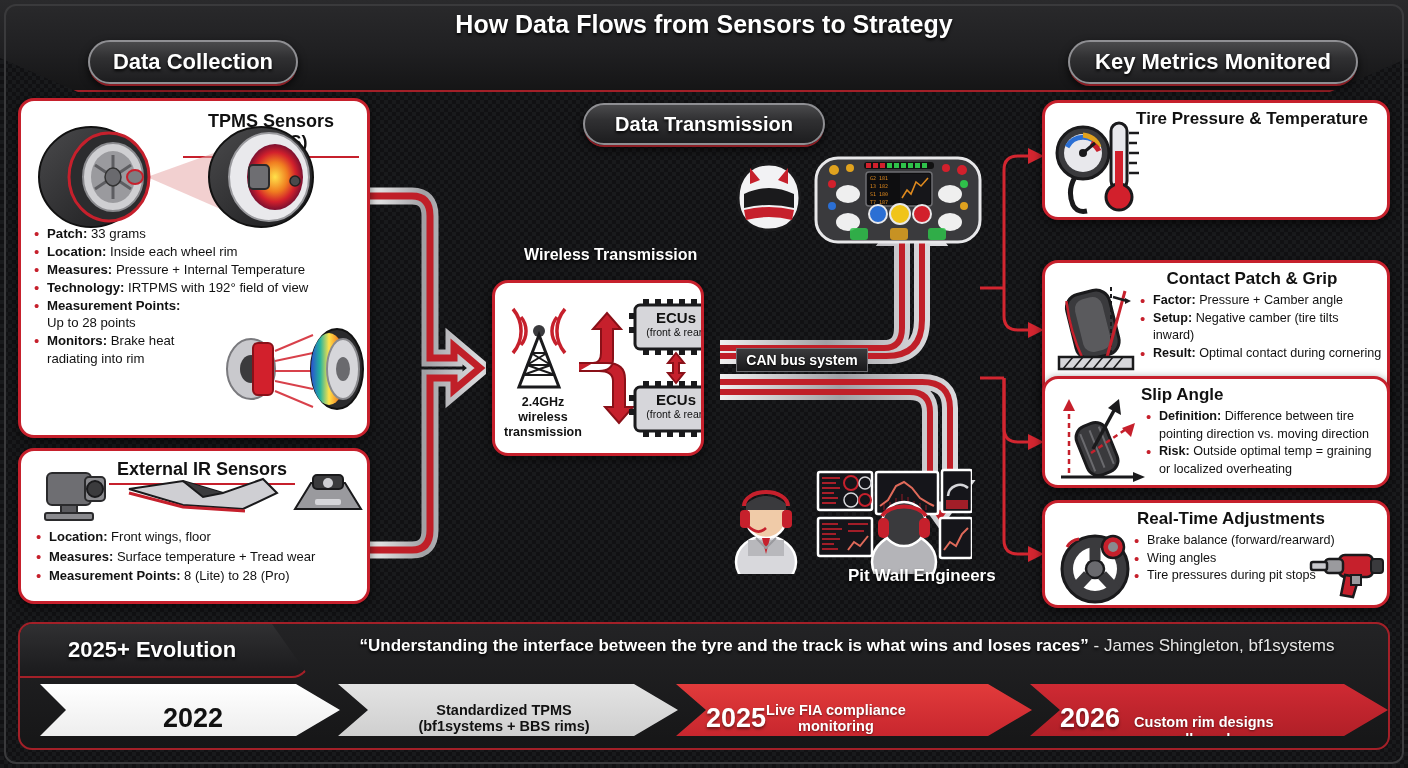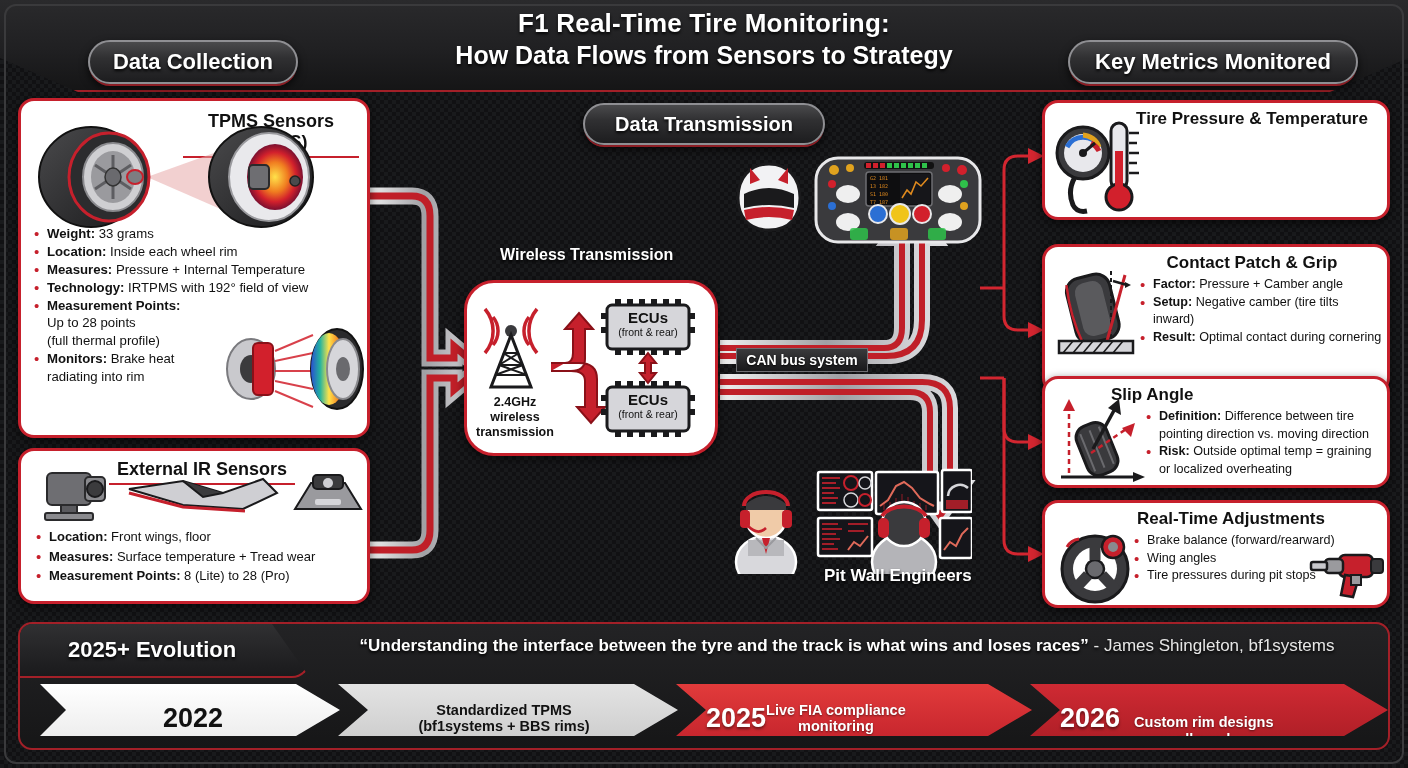--- a/index.html
+++ b/index.html
@@ -112,47 +112,48 @@
   #card-tpms ul.bul { position: absolute; left: 12px; top: 125px; width: 330px; }
 
   
   #card-ir { left: 18px; top: 448px; width: 352px; height: 156px; }
   #card-ir .card-title { position: absolute; left: 86px; top: 8px; width: 190px; }
   #card-ir .card-title .rule { width: 186px; }
   #card-ir ul.bul { position: absolute; left: 14px; top: 78px; width: 330px; }
   #card-ir ul.bul li { font-size: 13px; margin-bottom: 3px; }
 
   
-  #card-ecu { left: 464px; top: 280px; width: 254px; height: 176px; border-radius: 30px; }
+  #card-ecu { left: 492px; top: 280px; width: 212px; height: 176px; }
 
   
   .metric { left: 1042px; width: 348px; }
   #card-metric-0 { top: 100px; height: 120px; }
-  #card-metric-1 { top: 244px; height: 150px; }
+  #card-metric-1 { top: 260px; height: 150px; }
   #card-metric-2 { top: 376px; height: 112px; }
   #card-metric-3 { top: 500px; height: 108px; }
   .metric .m-title {
     text-align: center; font-weight: bold; color: #111; font-size: 17px;
     padding-top: 6px;
   }
   #card-metric-0 .m-title, #card-metric-1 .m-title { padding-left: 72px; }
-  #card-metric-2 .m-title { padding-left: 66px; text-align: left; }
+  #card-metric-2 .m-title { padding-left: 96px; text-align: left; }
   #card-metric-3 .m-title { padding-left: 30px; }
   .metric ul.bul { position: absolute; }
   #card-metric-0 ul.bul { left: 98px; top: 30px; width: 246px; }
   #card-metric-1 ul.bul { left: 94px; top: 30px; width: 250px; }
   #card-metric-2 ul.bul { left: 100px; top: 30px; width: 244px; }
   #card-metric-3 ul.bul { left: 88px; top: 30px; width: 250px; }
   .metric ul.bul li { font-size: 12.6px; line-height: 1.25; margin-bottom: 2px; }
 
   
   .dark-label {
     position: absolute; color: #fff; font-weight: bold;
     text-shadow: 0 2px 3px rgba(0,0,0,.95);
     z-index: 7;
+    margin-left: 24px;
   }
   #label-wireless { left: 500px; top: 246px; font-size: 16px; }
   #label-pitwall  { left: 824px; top: 566px; font-size: 17px; }
 
   .canbus-band {
     position: absolute; left: 736px; top: 348px;
     width: 132px; height: 24px;
     background: linear-gradient(180deg,#3a3a3c,#19191b);
     border: 1px solid #6e6e72;
     display: flex; align-items: center; justify-content: center;
@@ -238,21 +239,20 @@
   svg { display: block; }
   .abs { position: absolute; }
 </style>
 </head>
 <body>
 
 <div class="stage">
 
   <div class="header-band"></div>
   <div class="header-title">
-    <span class="l1">F1 Real-Time Tire Monitoring:</span>
     <span class="l2">How Data Flows from Sensors to Strategy</span>
   </div>
 
   <div class="pill" id="pill-data-collection">Data Collection</div>
   <div class="pill" id="pill-key-metrics">Key Metrics Monitored</div>
   <div class="pill" id="pill-data-trans">Data Transmission</div>
 
   <svg class="abs" style="left:368px; top:182px; z-index:3;" width="118" height="382">
     <defs>
       <linearGradient id="chrome" x1="0" y1="0" x2="0" y2="1">
@@ -327,27 +327,26 @@
       <ellipse cx="84" cy="54" rx="8" ry="9" fill="#6a6a6e" stroke="#333" stroke-width="1.5"></ellipse>
       <ellipse cx="106" cy="54" rx="8" ry="7" fill="#7d7d81" stroke="#c6202c" stroke-width="2"></ellipse>
       <ellipse cx="232" cy="54" rx="52" ry="50" fill="url(#tyreg)" stroke="#111" stroke-width="2"></ellipse>
       <ellipse cx="240" cy="54" rx="40" ry="44" fill="#e9e9ec" stroke="#9a9a9e" stroke-width="2"></ellipse>
       <ellipse cx="246" cy="54" rx="28" ry="33" fill="url(#thermal)"></ellipse>
       <rect x="220" y="42" width="20" height="24" rx="4" fill="#6e6e72" stroke="#2a2a2c" stroke-width="2"></rect>
       <circle cx="266" cy="58" r="5" fill="#4a4a4c" stroke="#222" stroke-width="1.5"></circle>
     </svg>
 
     <ul class="bul">
-        <li><b>Weight:</b> 33 grams</li>
+        <li><b>Patch:</b> 33 grams</li>
         <li><b>Location:</b> Inside each wheel rim</li>
         <li><b>Measures:</b> Pressure + Internal Temperature</li>
         <li><b>Technology:</b> IRTPMS with 192° field of view</li>
         <li><b>Measurement Points:</b></li>
         <li class="nobullet">Up to 28 points</li>
-        <li class="nobullet">(full thermal profile)</li>
         <li><b>Monitors:</b> Brake heat</li>
         <li class="nobullet">radiating into rim</li>
       </ul>
 
     <svg class="abs" style="left:196px; top:212px;" width="150" height="110">
       <defs>
         <linearGradient id="heatband" x1="0" y1="0" x2="1" y2="0">
           <stop offset="0%" stop-color="#2a4fd0"></stop>
             <stop offset="25%" stop-color="#22b3a0"></stop>
           <stop offset="50%" stop-color="#ffe24a"></stop>

